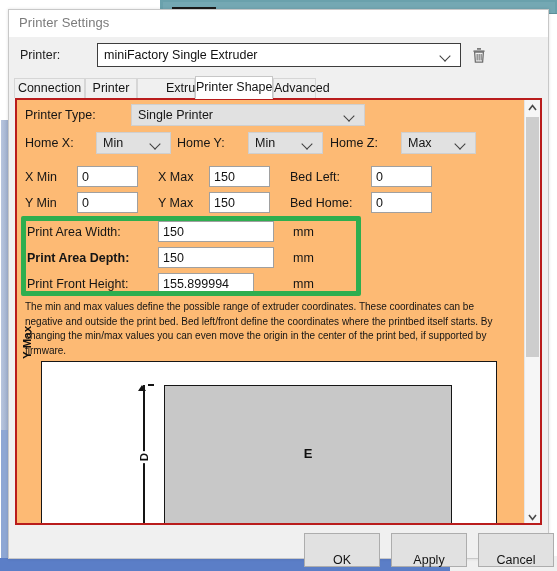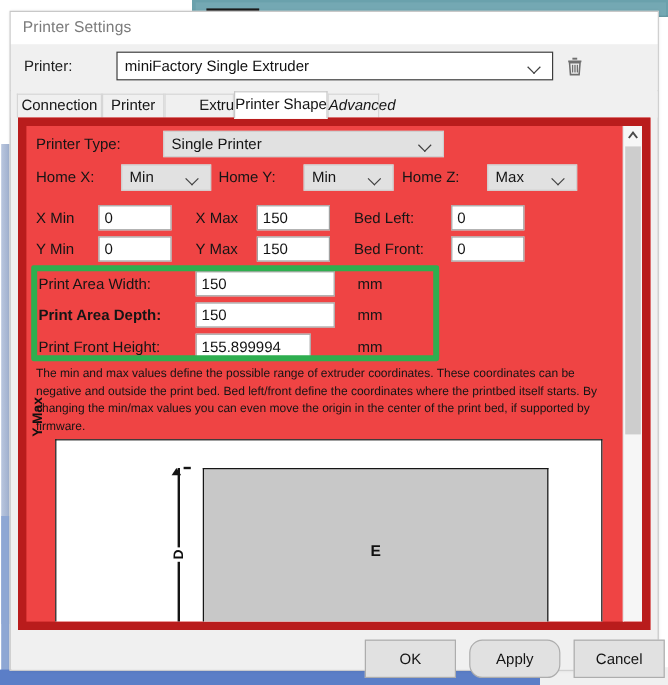--- a/index.html
+++ b/index.html
@@ -204,22 +204,22 @@
     z-index: 5;
   }
 
   
   .panel {
     position: absolute;
     left: 6px;
     top: 88px;
     width: 527px;
     height: 427px;
-    background: #ef4444;
-    border: 7px solid #b91c1c;
+    background: #fdba74;
+    border: 2px solid #b91c1c;
     box-sizing: border-box;
     overflow: hidden;
     padding-left: 14px;
   }
 
   .lbl {
     position: absolute;
     font-size: 12.5px;
     color: #151515;
     white-space: nowrap;
@@ -421,21 +421,21 @@
     width: 76px;
     height: 32px;
     background: #e1e1e1;
     border: 1px solid #adadad;
     box-sizing: border-box;
     font-size: 12.5px;
     color: #141414;
     text-align: center;
     line-height: 20px;
     font-family: "Liberation Sans", sans-serif;
-    padding: 5px;
+    padding: 16px;
   }
 </style>
 </head>
 <body>
 
 <div id="backdrop">
   <div class="bg-teal-band"></div>
   <div class="bg-teal-band-inner"></div>
   <div class="bg-black-chip"></div>
   <div class="bg-left-strip"></div>
@@ -467,21 +467,21 @@
         <rect x="9.6" y="8" width="1.1" height="6.4" fill="#6f6f6f"></rect>
       </svg>
     </span>
   </div>
 
   <div class="tabs">
     <div class="tab" style="left:5px; width:71px;">Connection</div>
     <div class="tab" style="left:76px; width:52px;">Printer</div>
     <div class="tab" style="left:128px; width:58px;padding-left:28px;">Extruder</div>
     <div class="tab active" style="left:186px; width:78px;">Printer Shape</div>
-    <div class="tab" style="left:264px; width:43px;font-style:italic;">Advanced</div>
+    <div class="tab" style="left:264px; width:43px;">Advanced</div>
   </div>
 
   <div class="panel">
 
     <div class="lbl" style="left:8px; top:8px;">Printer Type:</div>
     <div class="combo" style="left:114px; top:4px; width:234px;">
       <span class="val">Single Printer</span>
       <span class="chev"></span>
     </div>
 
@@ -521,21 +521,21 @@
     <div class="lbl" style="left:8px; top:96px;">Y Min</div>
     <div class="tbox" style="left:60px; top:92px; width:61px;">
       <span class="val">0</span>
     </div>
 
     <div class="lbl" style="left:141px; top:96px;">Y Max</div>
     <div class="tbox" style="left:192px; top:92px; width:61px;">
       <span class="val">150</span>
     </div>
 
-    <div class="lbl" style="left:273px; top:96px;">Bed Front:</div>
+    <div class="lbl" style="left:273px; top:96px;">Bed Home:</div>
     <div class="tbox" style="left:354px; top:92px; width:61px;">
       <span class="val">0</span>
     </div>
 
     <div class="lbl" style="left:10px; top:125px;">Print Area Width:</div>
     <div class="tbox" style="left:141px; top:121px; width:116px;">
       <span class="val">150</span>
     </div>
     <div class="unit" style="left:276px; top:125px;">mm</div>
 
@@ -579,17 +579,17 @@
         <svg width="15" height="16" viewBox="0 0 15 16">
             <path d="M4 6 L7.5 10.5 L11 6" fill="none" stroke="#4a4a4a" stroke-width="1.6"></path>
           </svg>
       </div>
     </div>
 
   </div>
 
   <div class="btn-bar">
     <button class="btn" style="left:294px;">OK</button>
-    <button class="btn" style="left:381px;border-radius:11px;">Apply</button>
+    <button class="btn" style="left:381px;">Apply</button>
     <button class="btn" style="left:468px;">Cancel</button>
   </div>
 
 </div>
 
 </body></html>

